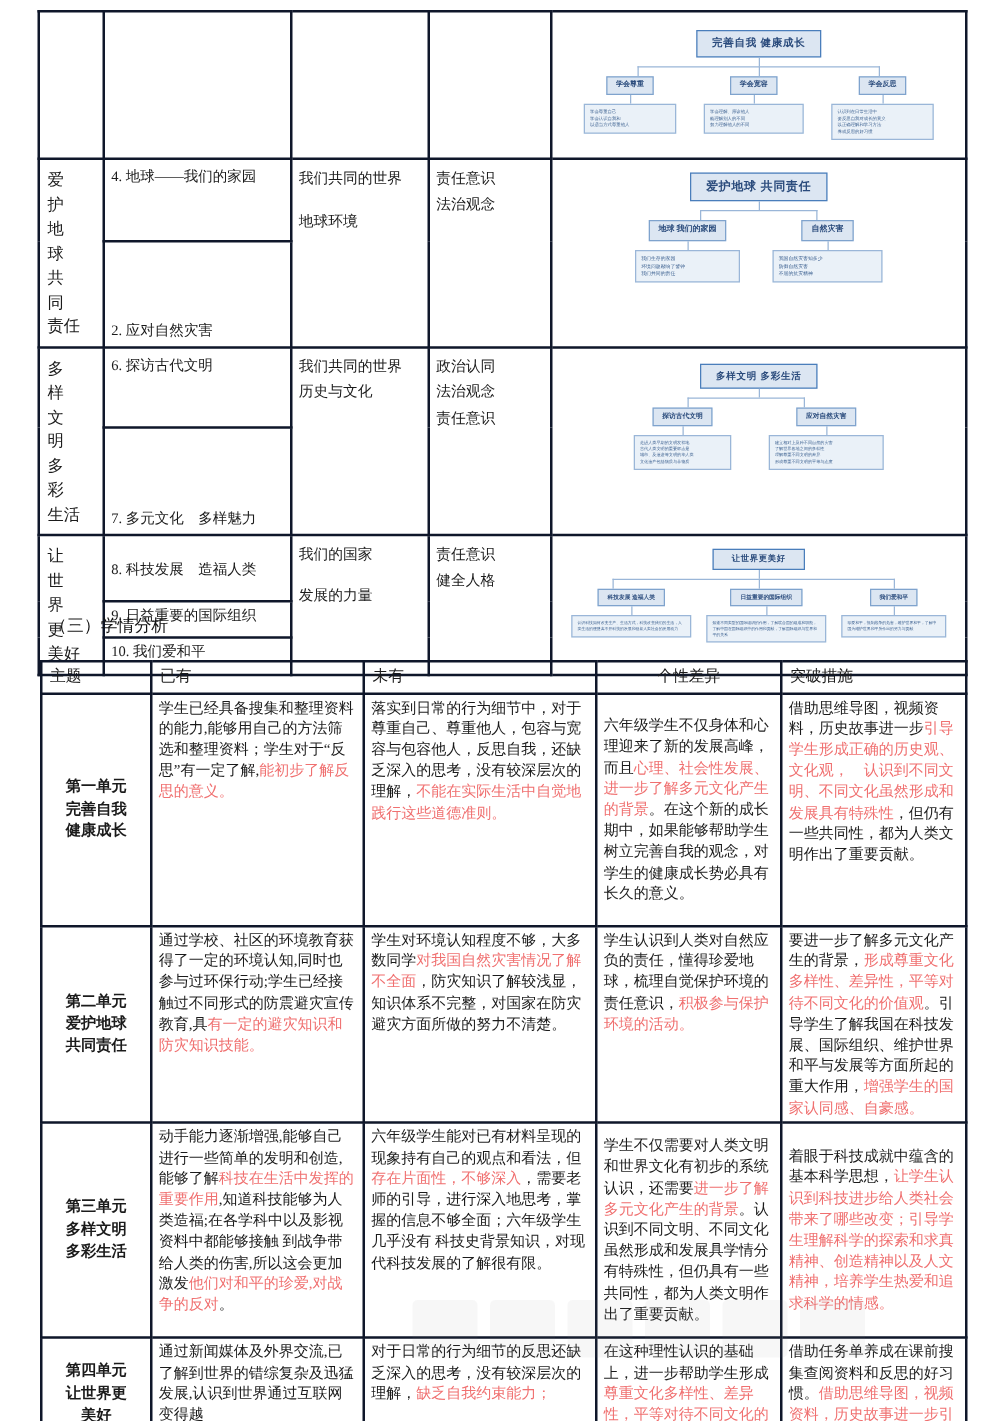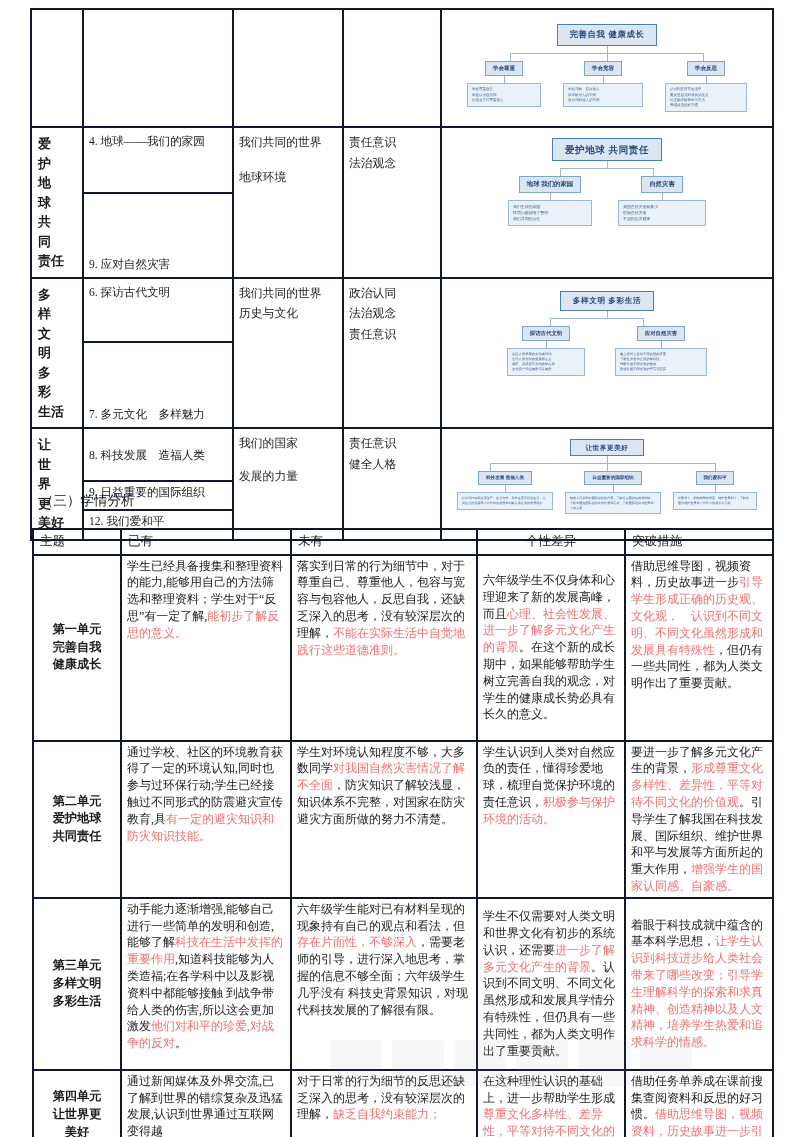--- a/index.html
+++ b/index.html
@@ -27,21 +27,21 @@
     color: #1b1b1b;
     font-weight: normal;
     text-align: left;
   }
 
   
   .t1-wrap { position:absolute; left:30px; top:8px; width:742px; }
   table.t1 { width: 742px; }
   table.t1 td { padding: 4px 5px; }
   .t1 .unitcell {
-    font-weight: bold;
+    font-weight: normal;
     font-size: 13px;
     letter-spacing: 0px;
     line-height: 1.5;
     text-align: justify;
     text-align-last: justify;
     padding: 6px 6px;
     width: 52px;
   }
   .t1 .unitcell span { display:block; }
   .t1 .lessoncell { font-size: 11.6px; padding-top: 6px; }
@@ -237,21 +237,21 @@
                   <div>防御自然灾害</div>
                   <div>不屈的抗灾精神</div>
                 </div>
               </div>
             </div>
           </div>
         </td>
       </tr>
       <tr>
         <td class="lessoncell" style="height:62px; vertical-align:bottom">
-          <span>9. 应对自然灾害</span>
+          <span>2. 应对自然灾害</span>
         </td>
       </tr>
 
       <tr>
         <td class="unitcell" rowspan="2">
           <span>多　样</span>
           <span>文　明</span>
           <span>多　彩</span>
           <span style="text-align-last:left">生活</span>
         </td>
@@ -369,21 +369,21 @@
           </div>
         </td>
       </tr>
       <tr>
         <td class="lessoncell" style="height:22px; padding-top:3px">
           <span>9. 日益重要的国际组织</span>
         </td>
       </tr>
       <tr>
         <td class="lessoncell" style="height:22px; padding-top:3px">
-          <span>12. 我们爱和平</span>
+          <span>10. 我们爱和平</span>
         </td>
       </tr>
     </tbody>
       </table>
   </div>
 
   <div class="section-caption">（三）学情分析</div>
 
   <div class="t2-wrap">
     <table class="doc t2">

